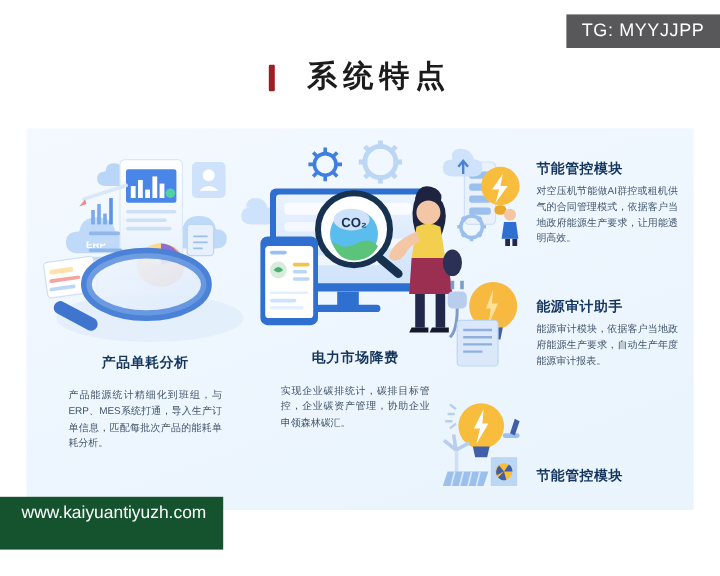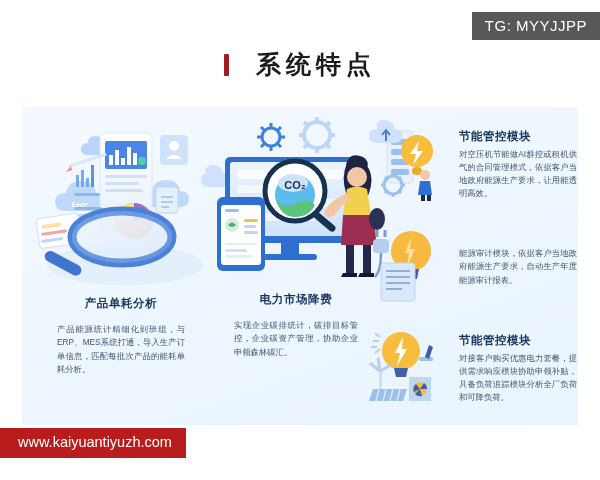--- a/index.html
+++ b/index.html
@@ -24,24 +24,24 @@
     color: #ffffff;
     font-size: 15px;
     letter-spacing: .5px;
     padding: 6px 13px 7px 13px;
     line-height: 1;
   }
   .wm-badge {
     position: absolute;
     left: 0px;
     bottom: 22px;
-    background: #b91c1c;
+    background: #14532d;
     color: #ffffff;
     font-size: 14.5px;
-    padding: 7px 14px 9px 18px;
+    padding: 7px 14px 23px 18px;
     line-height: 1;
   }
 
   
   .heading {
     position: absolute;
     top: 52px;
     left: 0;
     width: 600px;
     text-align: center;
@@ -108,22 +108,22 @@
     color: #41546b;
     text-align: justify;
     text-align-last: left;
   }
   .col-mid .feat-body { width: 124px; }
 
   
   .rrow {
     position: relative;
     display: flex;
-    align-items: center;
-    gap: 20px;
+    align-items: flex-end;
+    gap: 8px;
     margin-bottom: 8px;
     height: 94px;
   }
   .rrow-icon {
     flex: 0 0 72px;
     height: 86px;
     position: relative;
   }
   .rrow-text { flex: 1 1 auto; padding-top: 14px; }
   .rrow-title {
@@ -378,20 +378,21 @@
             <path d="M10 20 v-7 M18 20 v-7" stroke="#7f9bc9" stroke-width="3"></path>
             <path d="M14 36 q0 18 -6 24" stroke="#7f9bc9" stroke-width="2.5" fill="none"></path>
           </g>
           <g>
             <rect x="14" y="46" width="34" height="38" rx="3" fill="#dbe8fa" stroke="#bcd6f5"></rect>
             <path d="M19 54 h24 M19 60 h24 M19 66 h24 M19 72 h16" stroke="#8fb0dd" stroke-width="2"></path>
           </g>
         </svg>
       </div>
       <div class="rrow-text">
+        <h3 class="rrow-title">能源审计助手</h3>
         <p class="rrow-body">能源审计模块，依据客户当地政府能源生产要求，自动生产年度能源审计报表。</p>
       </div>
     </div>
 
     <div class="rrow">
       <div class="rrow-icon">
         <svg width="72" height="86" viewBox="0 0 72 86">
           <g stroke="#b9cdec" stroke-width="2" fill="none">
             <path d="M6 22 h6 M8 14 l5 4 M8 34 l5 -4 M4 28 h6"></path>
           </g>
@@ -412,21 +413,20 @@
             <path d="M53 70 l4 -6 a7 7 0 0 1 3 6 z M53 70 l-6 3 a7 7 0 0 1 2 -8 z M53 70 l2 7 a7 7 0 0 1 -7 -2 z" fill="#3f5fa8"></path>
           </g>
           <g>
             <rect x="52" y="38" width="14" height="4" rx="2" fill="#9cc0ee"></rect>
             <path d="M58 38 l4 -12 l4 2 l-4 12 z" fill="#3f5fa8"></path>
           </g>
         </svg>
       </div>
       <div class="rrow-text">
         <h3 class="rrow-title">节能管控模块</h3>
-        <p class="rrow-body">对接客户购买优惠电力套餐，提供需求响应模块协助申领补贴，具备负荷追踪模块分析全厂负荷和可降负荷。</p>
       </div>
     </div>
 
   </div>
 </div>
 
 <div class="tg-badge">TG: MYYJJPP</div>
 <div class="wm-badge">www.kaiyuantiyuzh.com</div>
 
 </body></html>

